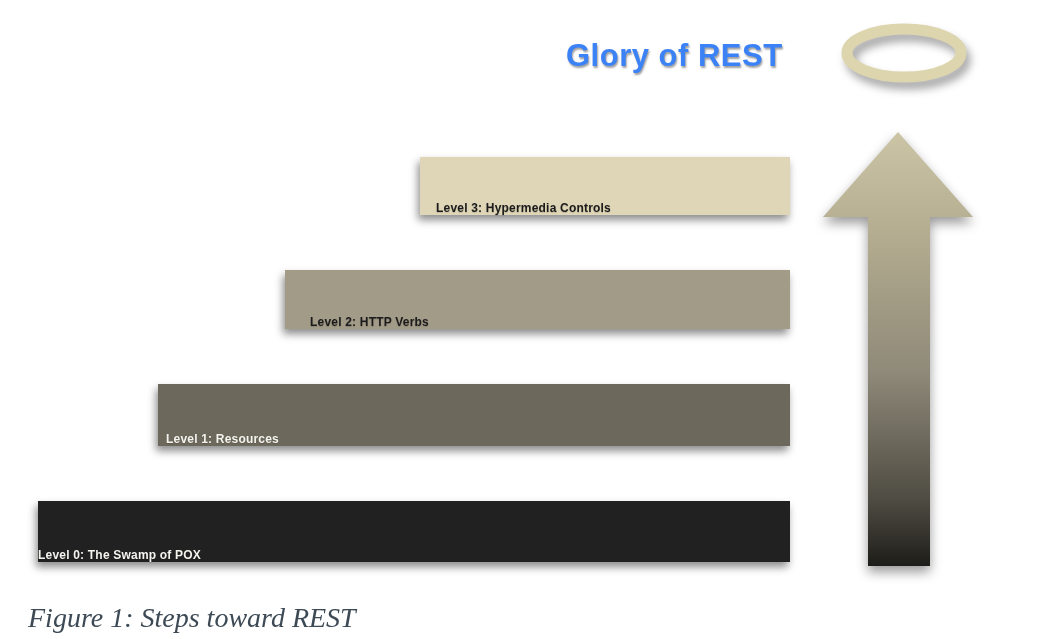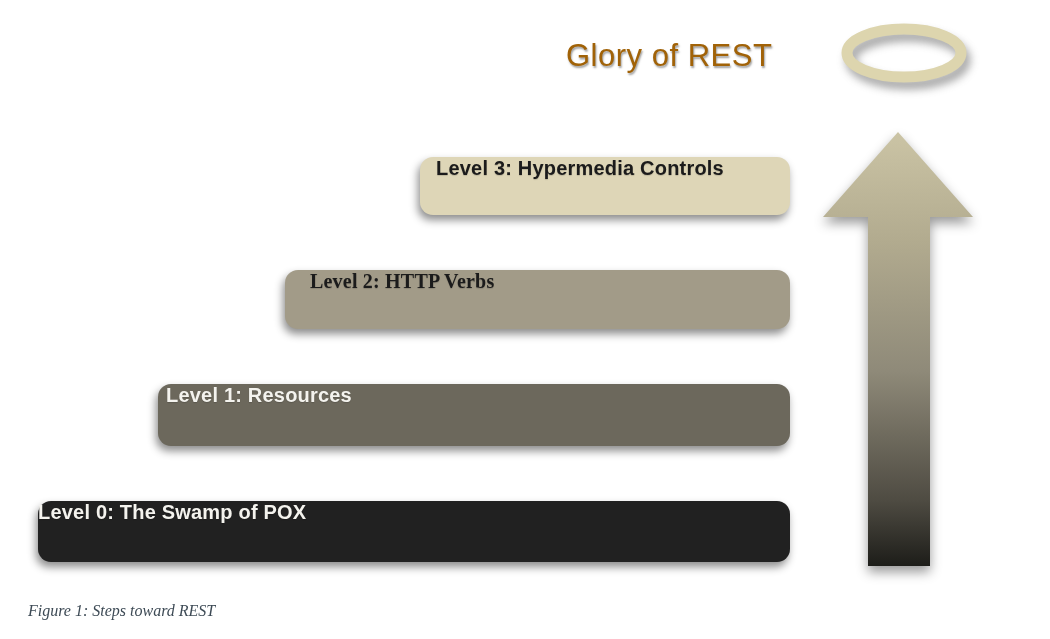--- a/index.html
+++ b/index.html
@@ -11,90 +11,89 @@
     background: #ffffff;
     overflow: hidden;
     font-family: "Liberation Sans", sans-serif;
   }
   .diagram-title {
     position: absolute;
     left: 566px;
     top: 38px;
     font-size: 31px;
     line-height: 36px;
-    font-weight: 400;
-    color: #a16207;
+    font-weight: 700;
+    color: #3b82f6;
     letter-spacing: 0.5px;
     text-shadow: 1px 2px 2px rgba(80,80,80,0.55);
     white-space: nowrap;
     text-align: right;
   }
   .halo-svg {
     position: absolute;
     left: 833px;
     top: 18px;
     width: 150px;
     height: 85px;
   }
   .halo-ellipse {
     fill: none;
     stroke-width: 11px;
     filter: drop-shadow(4px 7px 4px rgba(60,60,60,0.45));
   }
   .level-bar {
     position: absolute;
     display: flex;
-    align-items: flex-start;
-    font-size: 20px;
+    align-items: flex-end;
+    font-size: 12px;
     font-weight: 700;
     letter-spacing: 0.2px;
     box-shadow: -2px 5px 8px rgba(0,0,0,0.45);
     white-space: nowrap;
-    border-radius: 13px;
   }
   .level-bar .bar-label { text-shadow: 0 1px 1px rgba(0,0,0,0.15); }
   .bar-l3 { left: 420px; top: 157px; width: 370px; height: 58px; padding-left: 16px; }
   .bar-l2 { left: 285px; top: 270px; width: 505px; height: 59px; padding-left: 25px; }
   .bar-l1 { left: 158px; top: 384px; width: 632px; height: 62px; padding-left: 8px; }
   .bar-l0 { left:  38px; top: 501px; width: 752px; height: 61px; }
   .arrow-svg {
     position: absolute;
     left: 800px;
     top: 122px;
     width: 200px;
     height: 465px;
   }
   .arrow-shape { filter: drop-shadow(0px 6px 6px rgba(0,0,0,0.40)); }
   .figure-caption {
     position: absolute;
     left: 28px;
     top: 602px;
     font-family: "Liberation Serif", serif;
     font-style: italic;
-    font-size: 16px;
+    font-size: 28px;
     color: #3d4a55;
     white-space: nowrap;
   }
 </style>
 </head>
 <body>
 
 <div class="figure-canvas">
 
   <div class="diagram-title">Glory of REST</div>
 
   <svg class="halo-svg" viewBox="0 0 150 85">
     <ellipse class="halo-ellipse" cx="71" cy="35" rx="57" ry="24" stroke="#ddd5ae"></ellipse>
   </svg>
 
   <div class="level-bar bar-l3" style="background-color: rgb(222, 214, 183); color: rgb(27, 27, 27);">
     <span class="bar-label">Level 3: Hypermedia Controls</span>
   </div>
 
-  <div class="level-bar bar-l2" style="background-color: rgb(162, 155, 136); color: rgb(27, 27, 27); font-family: Liberation Serif, serif;">
+  <div class="level-bar bar-l2" style="background-color: rgb(162, 155, 136); color: rgb(27, 27, 27);">
     <span class="bar-label">Level 2: HTTP Verbs</span>
   </div>
 
   <div class="level-bar bar-l1" style="background-color: rgb(108, 104, 92); color: rgb(244, 243, 238);">
     <span class="bar-label">Level 1: Resources</span>
   </div>
 
   <div class="level-bar bar-l0" style="background-color: rgb(33, 33, 33); color: rgb(244, 243, 238);">
     <span class="bar-label">Level 0: The Swamp of POX</span>
   </div>

